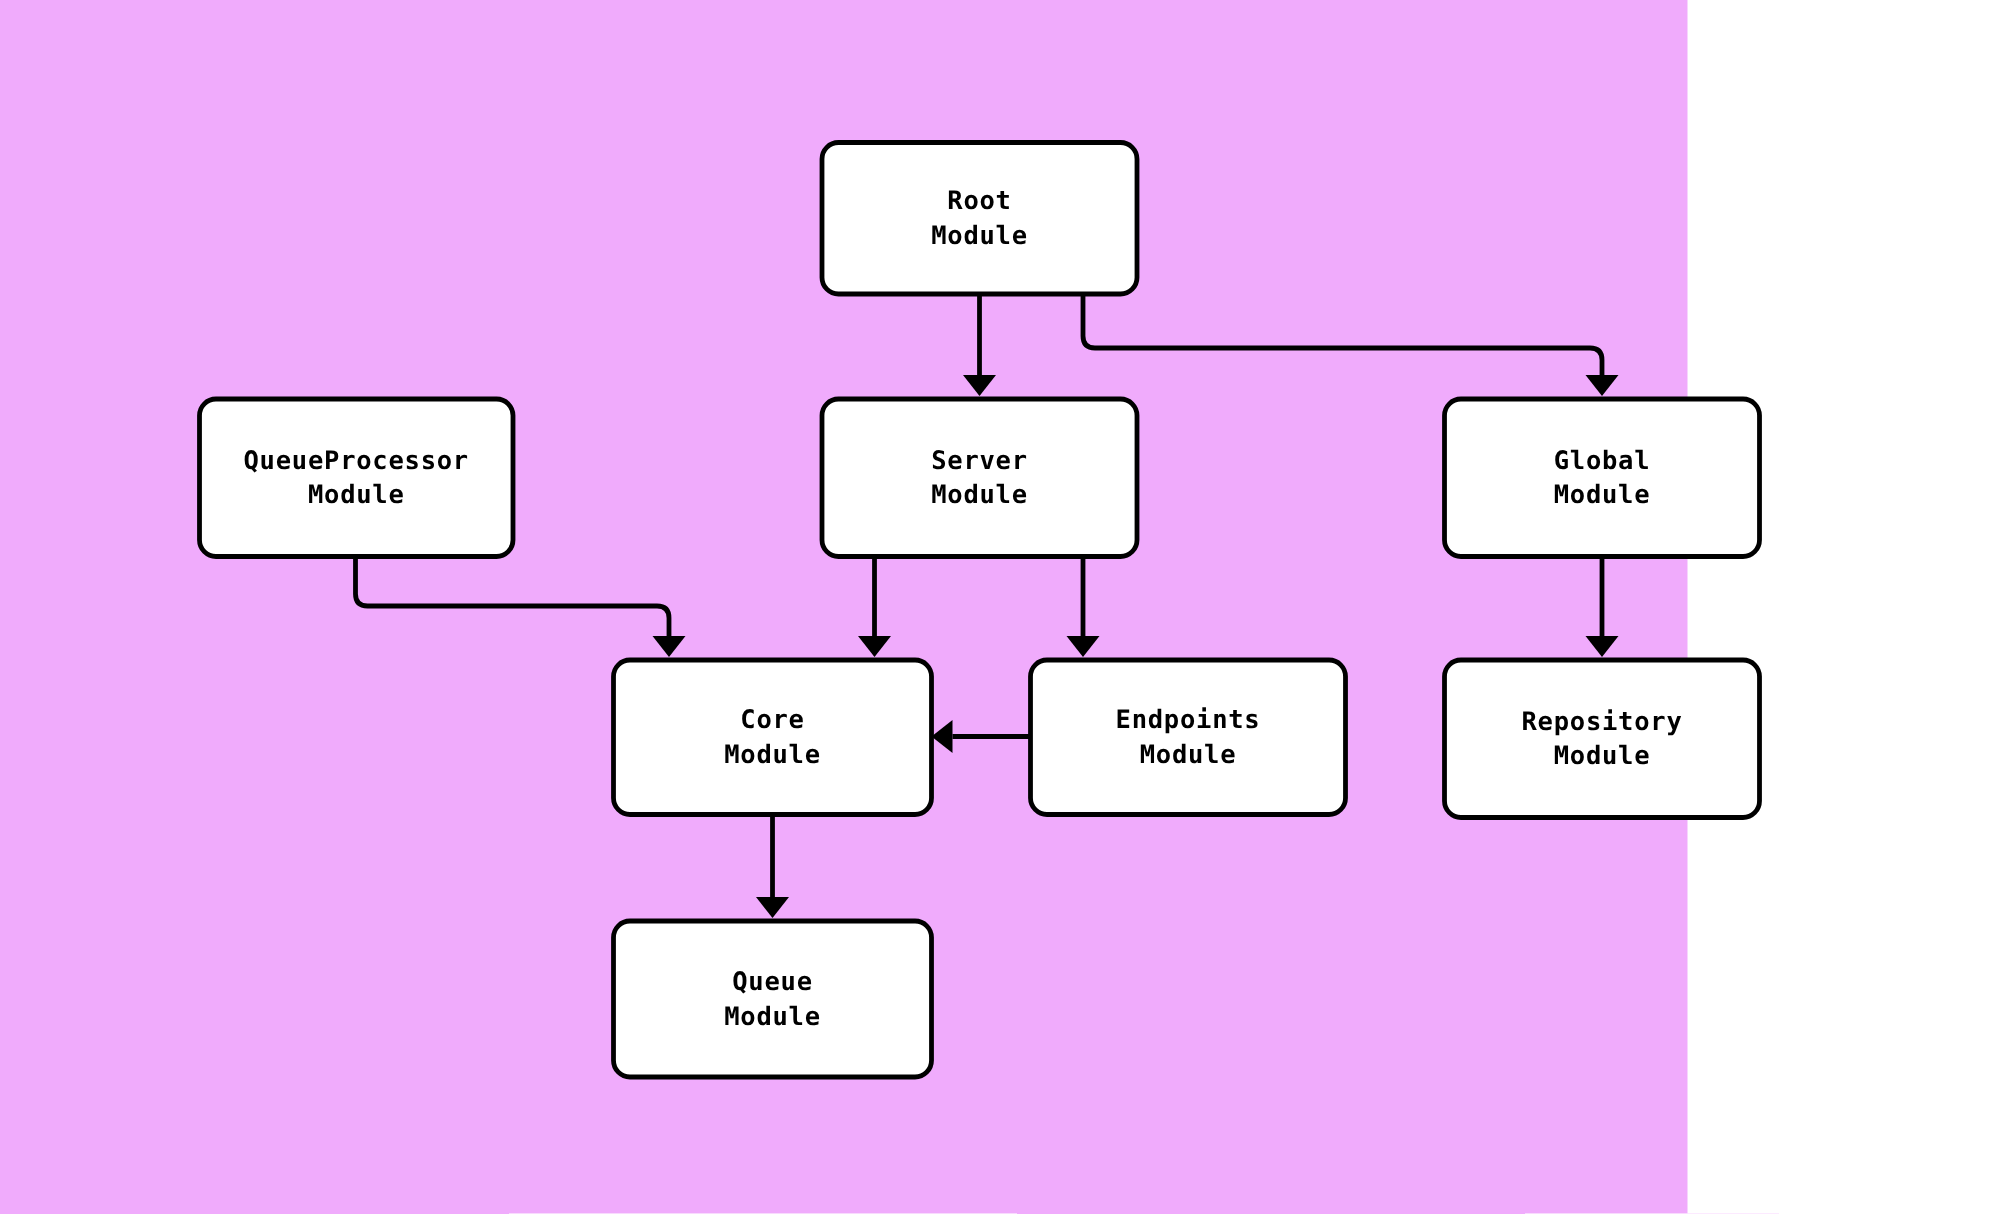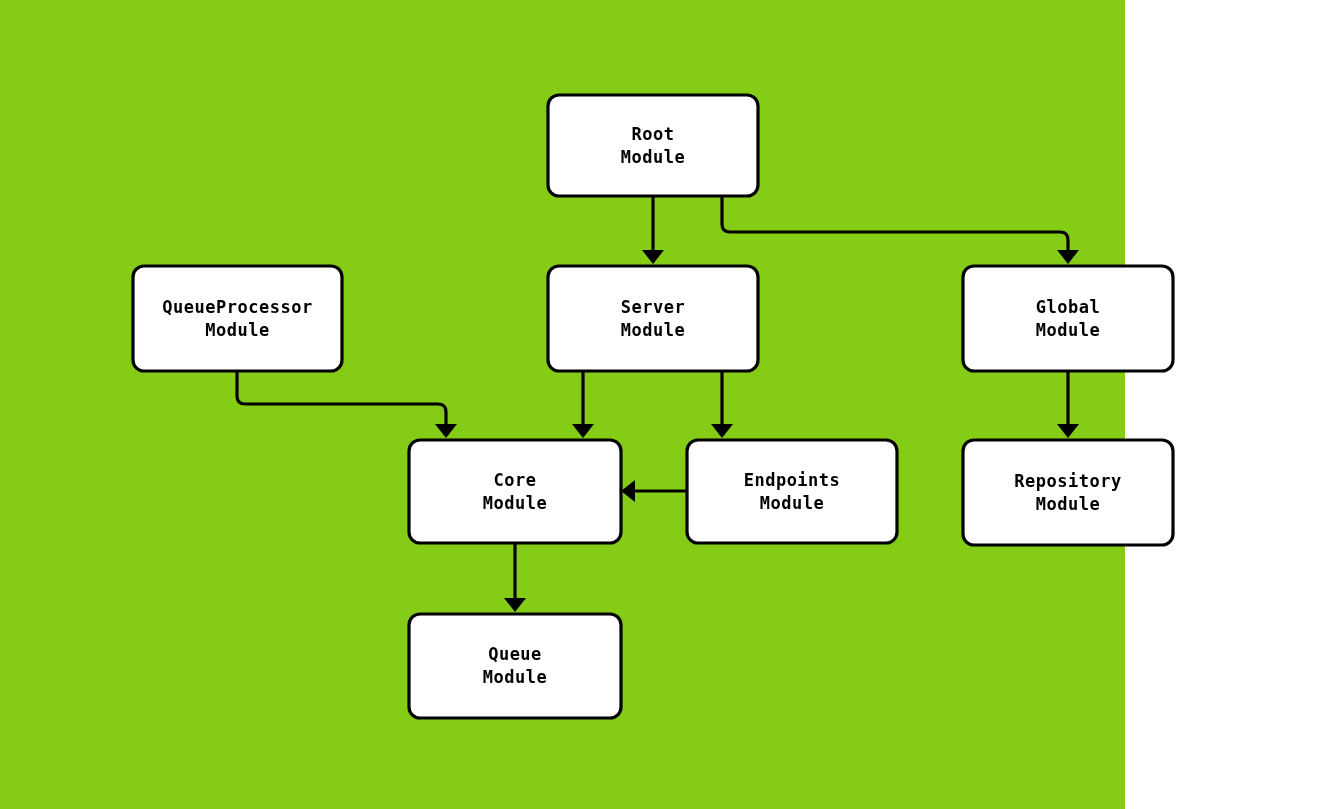--- a/index.html
+++ b/index.html
@@ -10,21 +10,21 @@
   body {
     width: 1337px;
     height: 809px;
     font-family: "DejaVu Sans Mono", "Liberation Mono", monospace;
     overflow: hidden;
   }
   #diagram-root {
     position: relative;
     width: 1125px;
     height: 809px;
-    background: #84cc16;
+    background: #f0abfc;
   }
   svg.diagram-canvas {
     display: block;
     width: 1337px;
     height: 809px;
   }
   .node-box {
     fill: #ffffff;
     stroke: #000000;
     stroke-width: 3.2;

